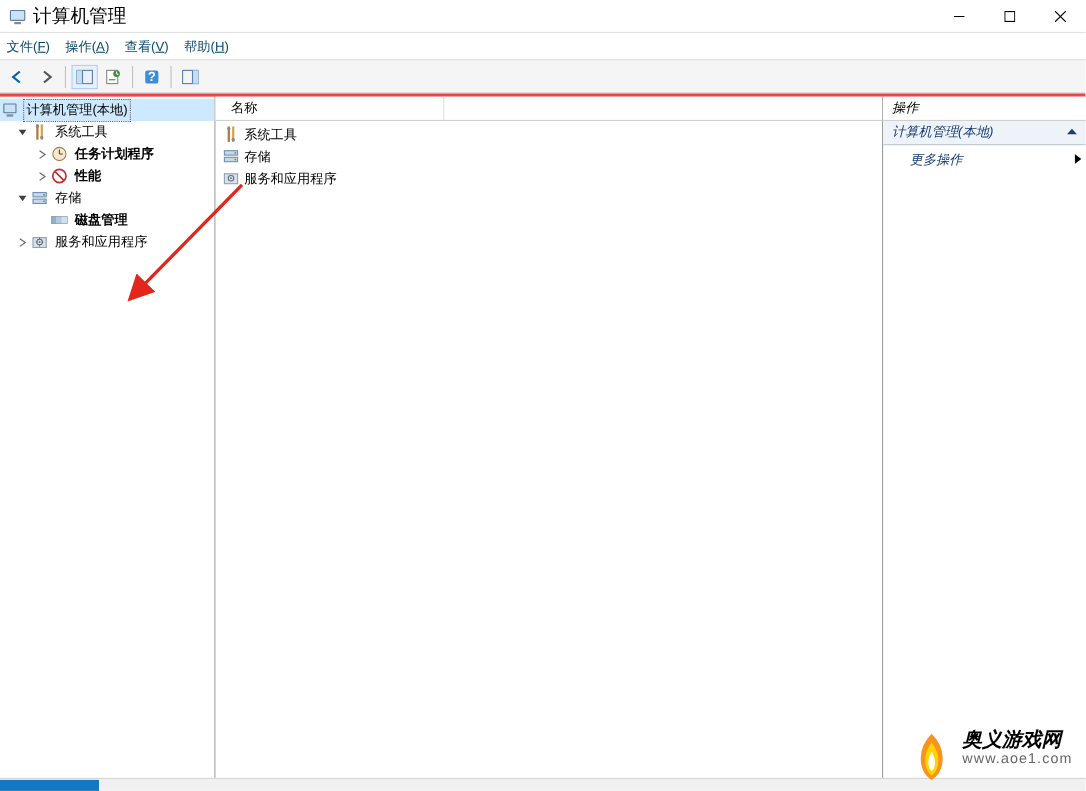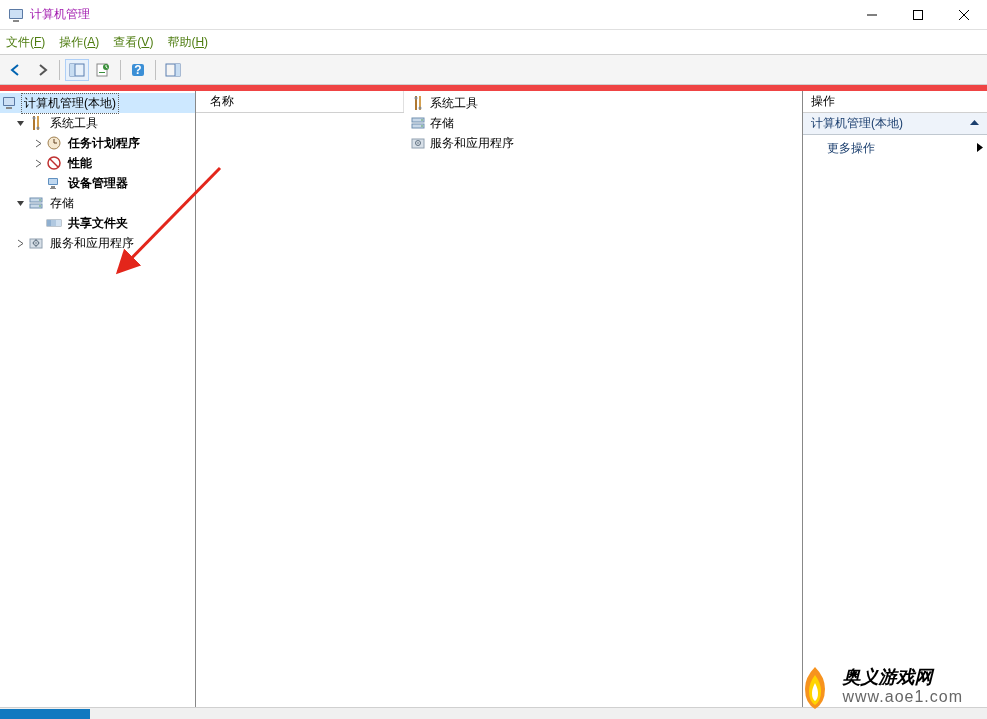--- a/index.html
+++ b/index.html
@@ -2,41 +2,41 @@
 <html><head>
 <meta charset="utf-8">
 <style>
 * { box-sizing: border-box; margin: 0; padding: 0; font-family: 'Microsoft YaHei', 'Segoe UI', Tahoma, sans-serif; font-size: 12px; }
 body { background: #fff; width: 987px; height: 719px; overflow: hidden; position: relative; }
 
 
 .titlebar { height: 30px; background: #fff; display: flex; align-items: center; justify-content: space-between; border-bottom: 1px solid #e0e0e0; }
 .titlebar-left { display: flex; align-items: center; padding-left: 8px; gap: 6px; }
 .titlebar-icon { width: 16px; height: 16px; display: inline-flex; align-items: center; justify-content: center; }
-.titlebar-title { font-size: 12px; color: #a21caf; }
+.titlebar-title { font-size: 17px; color: #000000; }
 .titlebar-controls { display: flex; }
 .tbc { width: 46px; height: 30px; display: flex; align-items: center; justify-content: center; cursor: pointer; }
 .tbc svg { width: 10px; height: 10px; }
 
 
 .menubar { height: 25px; display: flex; align-items: center; padding: 0 6px; gap: 14px; border-bottom: 1px solid #d0d0d0; }
-.menuitem { font-size: 12px; color: #4d7c0f; cursor: pointer; text-align: right; }
+.menuitem { font-size: 12px; color: #0c4a6e; cursor: pointer; text-align: right; }
 .menuitem u { text-decoration: underline; }
 
 
 .toolbar { height: 30px; display: flex; align-items: center; padding: 0 4px; gap: 2px; border-bottom: 1px solid #d0d0d0; background: #f5f5f5; }
 .tbtn { width: 24px; height: 22px; display: flex; align-items: center; justify-content: center; cursor: pointer; border: 1px solid transparent; }
 .tbtn svg { width: 16px; height: 16px; }
 .tsep { width: 1px; height: 20px; background: #c0c0c0; margin: 0 3px; }
 
 
-.main { display: flex; height: calc(719px - 30px - 25px - 30px - 12px); border-top: 6px solid #ef4444; }
+.main { display: flex; height: calc(719px - 30px - 25px - 30px - 12px); border-top: 3px solid #ef4444; }
 .tree-pane { width: 196px; border-right: 1px solid #888; background: #fff; overflow: auto; padding: 2px 0; }
-.list-pane { flex: 1; border-right: 1px solid #888; background: #fff; display: flex; flex-direction: row; }
-.actions-pane { width: 184px; background: #fff; display: flex; flex-direction: column; }
+.list-pane { flex: 1; border-right: 1px solid #888; background: #fff; display: flex; flex-direction: column; }
+.actions-pane { width: 184px; background: #fff; display: flex; flex-direction: column; font-style: italic; }
 
 
 .tree-row { display: flex; align-items: center; height: 20px; cursor: pointer; white-space: nowrap; }
 .tree-row.selected { background: #cde8ff; }
 .tree-row.selected .tree-label { outline: 1px dotted #606060; }
 .expander { width: 12px; height: 12px; display: inline-flex; align-items: center; justify-content: center; margin-right: 2px; flex-shrink: 0; }
 .expander svg { width: 9px; height: 9px; }
 .tree-icon { width: 16px; height: 16px; display: inline-flex; align-items: center; justify-content: center; margin-right: 4px; flex-shrink: 0; }
 .tree-label { padding: 1px 2px; }
 .lvl0 { padding-left: 2px; }
@@ -57,25 +57,25 @@
 .action-title { color: #1a3e6e; }
 .action-item { height: 26px; display: flex; align-items: center; justify-content: space-between; padding: 0 4px 0 24px; cursor: pointer; color: #1a3e6e; gap: 48px; }
 
 
 .statusbar { height: 12px; background: #f0f0f0; border-top: 1px solid #d0d0d0; }
 
 
 .arrow-annotation { position: absolute; pointer-events: none; z-index: 100; }
 
 
-.watermark { position: absolute; bottom: 8px; right: 24px; display: flex; align-items: center; gap: 4px; z-index: 200; }
+.watermark { position: absolute; bottom: 8px; right: 12px; display: flex; gap: 4px; z-index: 200; }
 .wm-icon { width: 48px; height: 48px; }
 .wm-text { display: flex; flex-direction: column; line-height: 1.1; }
 .wm-cn { font-size: 18px; font-weight: bold; font-style: italic; color: #000; }
-.wm-url { font-size: 16px; color: #666; letter-spacing: 1px; }
+.wm-url { font-size: 13px; color: #666; letter-spacing: 1px; }
 
 
 .taskbar-sliver { position: absolute; bottom: 0; left: 0; height: 10px; width: 90px; background: #1179c0; z-index: 50; }
 </style>
 </head>
 <body>
 
 <div class="titlebar">
   <div class="titlebar-left">
     <span class="titlebar-icon">
@@ -216,32 +216,20 @@
         </span>
       <span class="tree-icon">
           <svg viewBox="0 0 16 16">
             <circle cx="8" cy="8" r="6" fill="none" stroke="#c03030" stroke-width="1.5"></circle>
             <line x1="4" y1="4" x2="12" y2="12" stroke="#c03030" stroke-width="1.5"></line>
           </svg>
         </span>
       <span class="tree-label">性能</span>
     </div>
 
-    <div class="tree-row lvl2">
-      <span class="expander"></span>
-      <span class="tree-icon">
-          <svg viewBox="0 0 16 16">
-            <rect x="2" y="3" width="10" height="7" fill="#6090c0" rx="1"></rect>
-            <rect x="3" y="4" width="8" height="5" fill="#c0d8f0"></rect>
-            <rect x="5" y="11" width="4" height="2" fill="#888"></rect>
-            <rect x="4" y="13" width="6" height="1" fill="#888"></rect>
-          </svg>
-        </span>
-      <span class="tree-label">设备管理器</span>
-    </div>
 
     <div class="tree-row lvl1">
       <span class="expander">
           <svg viewBox="0 0 9 9">
             <path d="M1 2 L8 2 L4.5 7 Z" fill="#404040"></path>
           </svg>
         </span>
       <span class="tree-icon">
           <svg viewBox="0 0 16 16">
             <rect x="2" y="3" width="12" height="4" fill="#c8d8e8" stroke="#7090b0"></rect>
@@ -256,21 +244,21 @@
     <div class="tree-row lvl2">
       <span class="expander"></span>
       <span class="tree-icon">
           <svg viewBox="0 0 16 16">
             <rect x="1" y="5" width="14" height="6" fill="#d0d8e0" stroke="#8090a0"></rect>
             <rect x="1" y="5" width="4" height="6" fill="#90b0d0"></rect>
             <rect x="5" y="5" width="5" height="6" fill="#b0c8e0"></rect>
             <rect x="10" y="5" width="5" height="6" fill="#d0e0f0"></rect>
           </svg>
         </span>
-      <span class="tree-label">共享文件夹</span>
+      <span class="tree-label">磁盘管理</span>
     </div>
 
     <div class="tree-row lvl1">
       <span class="expander">
           <svg viewBox="0 0 9 9">
             <path d="M2 1 L7 4.5 L2 8" fill="none" stroke="#606060"></path>
           </svg>
         </span>
       <span class="tree-icon">
           <svg viewBox="0 0 16 16">

